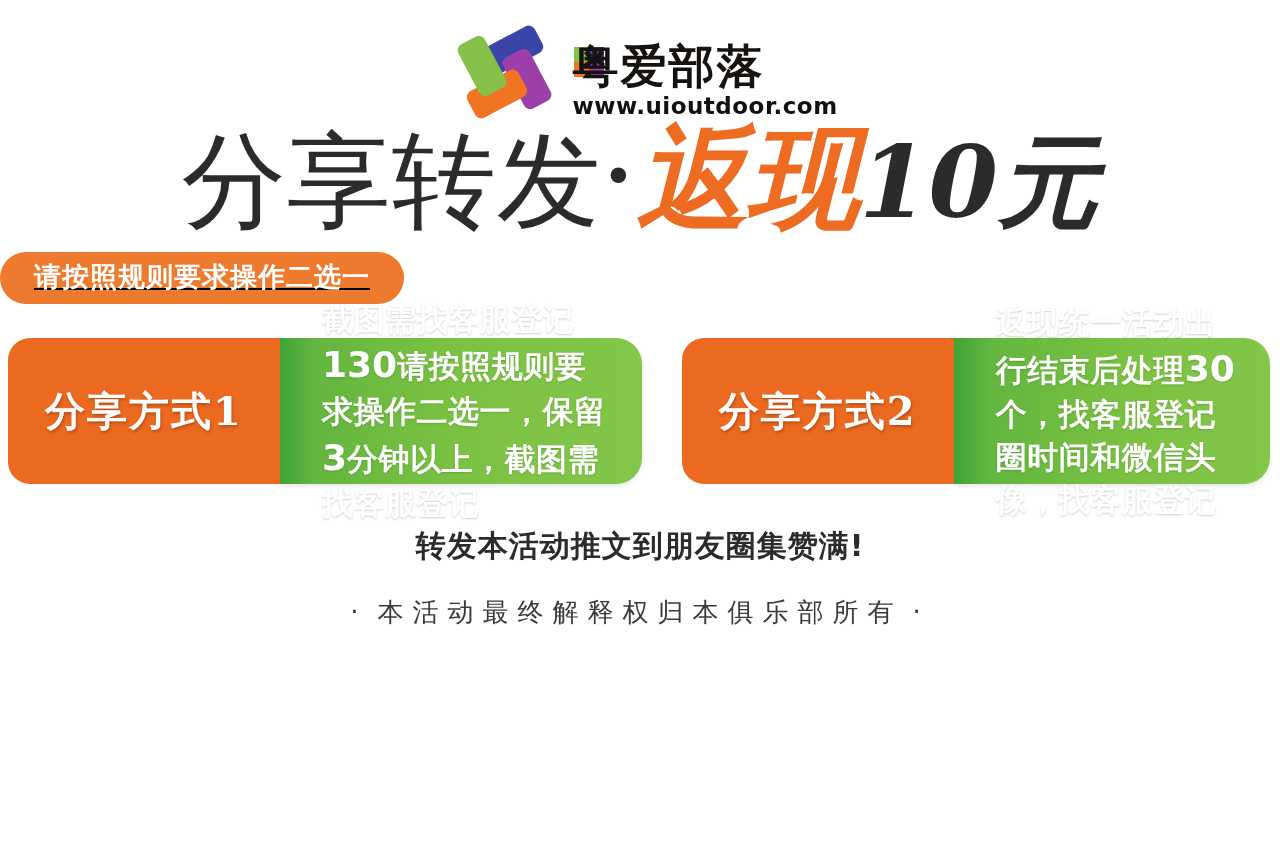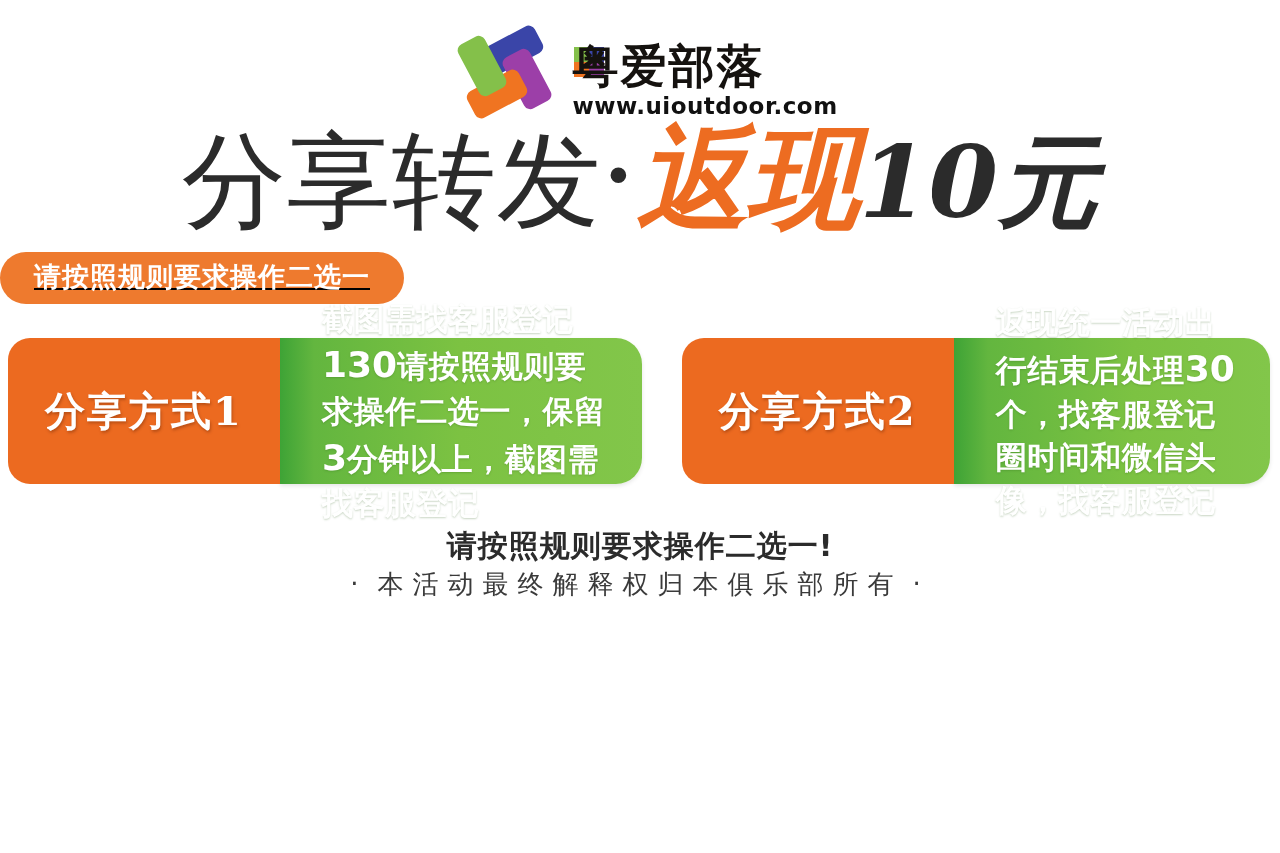--- a/index.html
+++ b/index.html
@@ -200,20 +200,21 @@
     text-align: center;
     margin-top: 42px;
     font-family: "DejaVu Sans", "Liberation Sans", sans-serif;
     font-size: 30px;
     font-weight: bold;
     color: #2b2b2b;
     letter-spacing: 1px;
   }
   .disclaimer {
     text-align: center;
+    margin-top: 28px;
     font-family: "DejaVu Sans", "Liberation Sans", sans-serif;
     font-size: 26px;
     color: #3a3a3a;
     letter-spacing: 9px;
   }
   .disclaimer .sep { margin: 0 10px; }
 </style>
 </head>
 <body>
 
@@ -261,17 +262,17 @@
     <div class="row-label">分享方式2</div>
     <div class="row-body">
       <div class="row-text">
         <span>返现统一活动出行结束后处理</span><span class="num">30</span><span>个，找客服登记</span><span>圈时间和微信头像，找客服登记</span>
       </div>
     </div>
   </div>
 
 </div>
 
-<div class="footer-note">请按照规则要求操作二选一!</div>
+<div class="footer-note">转发本活动推文到朋友圈集赞满!</div>
 
 <div class="disclaimer">
   <span class="sep">·</span><span>本活动最终解释权归本俱乐部所有</span><span class="sep">·</span>
 </div>
 
 </body></html>

